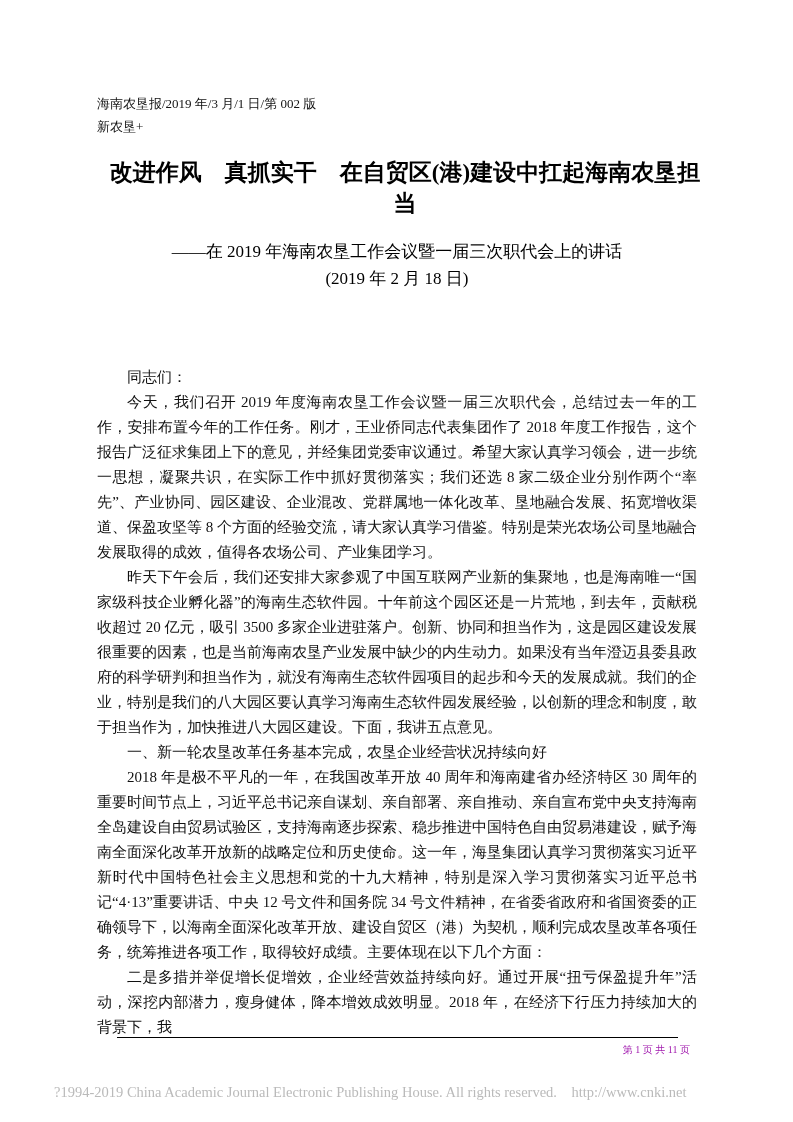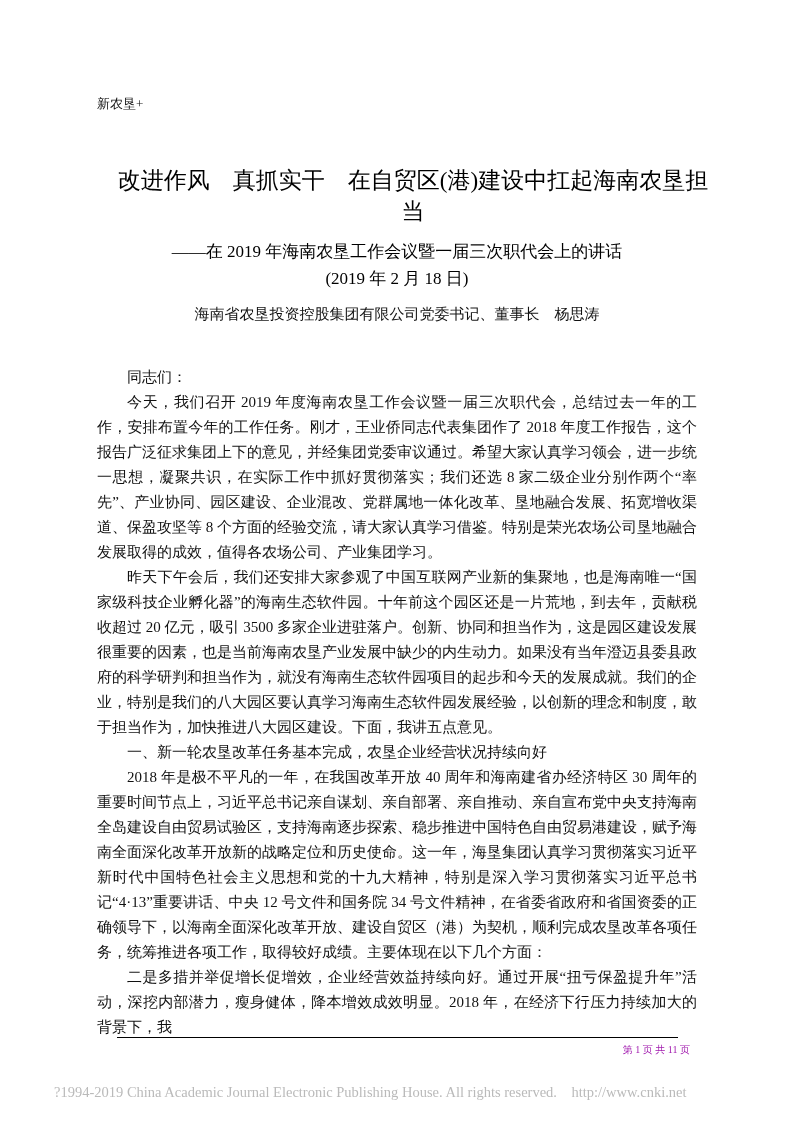--- a/index.html
+++ b/index.html
@@ -23,23 +23,23 @@
     width: 600px;
     font-size: 13px;
     line-height: 23px;
     color: #111;
   }
   .doc-title {
     position: absolute;
     top: 149px;
     left: 97px;
     width: 600px;
-    margin: 16px;
+    margin: 8px;
     font-size: 23px;
-    font-weight: normal;
+    font-weight: bold;
     line-height: 31px;
     text-align: center;
     color: #000;
   }
   .doc-subtitle {
     position: absolute;
     top: 238px;
     left: 97px;
     width: 600px;
     font-size: 17px;
@@ -101,31 +101,31 @@
     font-family: "Liberation Serif", "DejaVu Serif", serif;
     margin-left: 27px;
   }
 </style>
 </head>
 <body>
 
 <div class="page">
 
   <div class="doc-header">
+    <div>海南农垦报/2019 年/3 月/1 日/第 002 版</div>
     <div>新农垦+</div>
   </div>
 
   <h1 class="doc-title">改进作风　真抓实干　在自贸区(港)建设中扛起海南农垦担当</h1>
 
   <div class="doc-subtitle">
     <div>——在 2019 年海南农垦工作会议暨一届三次职代会上的讲话</div>
     <div>(2019 年 2 月 18 日)</div>
   </div>
 
-  <div class="doc-author">海南省农垦投资控股集团有限公司党委书记、董事长　杨思涛</div>
 
   <div class="doc-body">
     <p>同志们：</p>
     <p>今天，我们召开 2019 年度海南农垦工作会议暨一届三次职代会，总结过去一年的工作，安排布置今年的工作任务。刚才，王业侨同志代表集团作了 2018 年度工作报告，这个报告广泛征求集团上下的意见，并经集团党委审议通过。希望大家认真学习领会，进一步统一思想，凝聚共识，在实际工作中抓好贯彻落实；我们还选 8 家二级企业分别作两个“率先”、产业协同、园区建设、企业混改、党群属地一体化改革、垦地融合发展、拓宽增收渠道、保盈攻坚等 8 个方面的经验交流，请大家认真学习借鉴。特别是荣光农场公司垦地融合发展取得的成效，值得各农场公司、产业集团学习。</p>
     <p>昨天下午会后，我们还安排大家参观了中国互联网产业新的集聚地，也是海南唯一“国家级科技企业孵化器”的海南生态软件园。十年前这个园区还是一片荒地，到去年，贡献税收超过 20 亿元，吸引 3500 多家企业进驻落户。创新、协同和担当作为，这是园区建设发展很重要的因素，也是当前海南农垦产业发展中缺少的内生动力。如果没有当年澄迈县委县政府的科学研判和担当作为，就没有海南生态软件园项目的起步和今天的发展成就。我们的企业，特别是我们的八大园区要认真学习海南生态软件园发展经验，以创新的理念和制度，敢于担当作为，加快推进八大园区建设。下面，我讲五点意见。</p>
     <p>一、新一轮农垦改革任务基本完成，农垦企业经营状况持续向好</p>
     <p>2018 年是极不平凡的一年，在我国改革开放 40 周年和海南建省办经济特区 30 周年的重要时间节点上，习近平总书记亲自谋划、亲自部署、亲自推动、亲自宣布党中央支持海南全岛建设自由贸易试验区，支持海南逐步探索、稳步推进中国特色自由贸易港建设，赋予海南全面深化改革开放新的战略定位和历史使命。这一年，海垦集团认真学习贯彻落实习近平新时代中国特色社会主义思想和党的十九大精神，特别是深入学习贯彻落实习近平总书记“4·13”重要讲话、中央 12 号文件和国务院 34 号文件精神，在省委省政府和省国资委的正确领导下，以海南全面深化改革开放、建设自贸区（港）为契机，顺利完成农垦改革各项任务，统筹推进各项工作，取得较好成绩。主要体现在以下几个方面：</p>
     <p>二是多措并举促增长促增效，企业经营效益持续向好。通过开展“扭亏保盈提升年”活动，深挖内部潜力，瘦身健体，降本增效成效明显。2018 年，在经济下行压力持续加大的背景下，我</p>
   </div>
 

